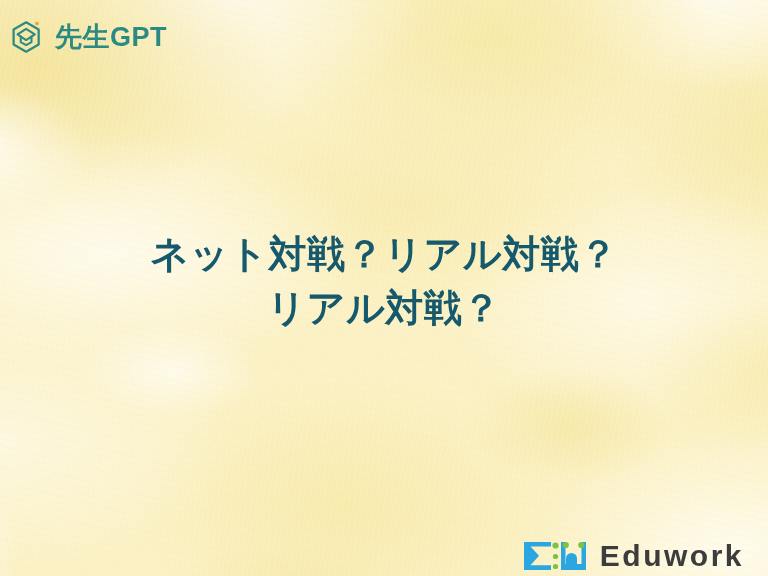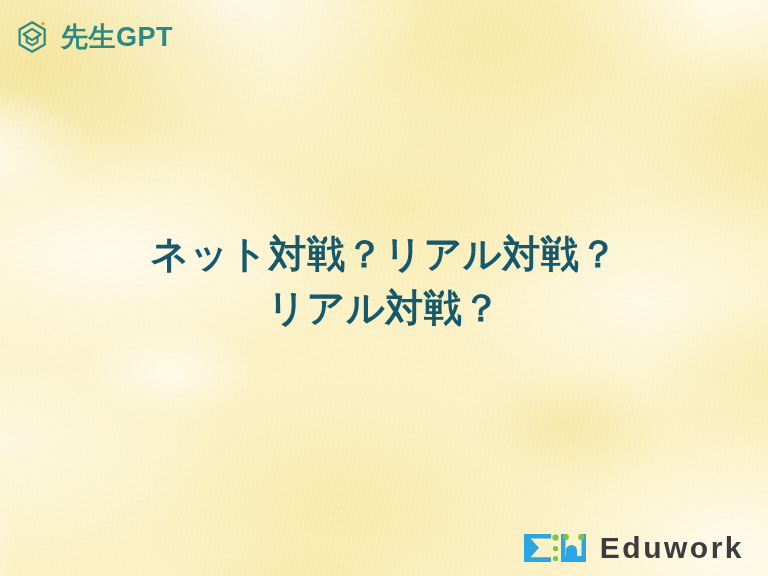--- a/index.html
+++ b/index.html
@@ -64,21 +64,21 @@
     inset: 0;
     opacity: 0.35;
     background-image:
       repeating-linear-gradient(102deg, rgba(255,255,255,0.28) 0px, rgba(255,255,255,0.28) 1px, rgba(255,255,255,0) 2px, rgba(255,255,255,0) 5px),
       repeating-linear-gradient(14deg,  rgba(238,219,140,0.18) 0px, rgba(238,219,140,0.18) 1px, rgba(238,219,140,0) 3px, rgba(238,219,140,0) 7px);
   }
 
   
   .brand-logo {
     position: absolute;
-    left: 14px;
+    left: 8px;
     top: 18px;
     display: flex;
     align-items: center;
     gap: 9px;
     z-index: 5;
   }
   .brand-mark {
     width: 38px;
     height: 38px;
     display: block;
@@ -109,21 +109,21 @@
   }
   .headline .line {
     display: block;
     white-space: nowrap;
   }
 
   
   .eduwork-logo {
     position: absolute;
     right: 24px;
-    bottom: 12px;
+    bottom: 4px;
     display: flex;
     align-items: center;
     gap: 12px;
     z-index: 5;
   }
   .eduwork-mark {
     width: 66px;
     height: 32px;
     display: block;
     flex: 0 0 auto;

